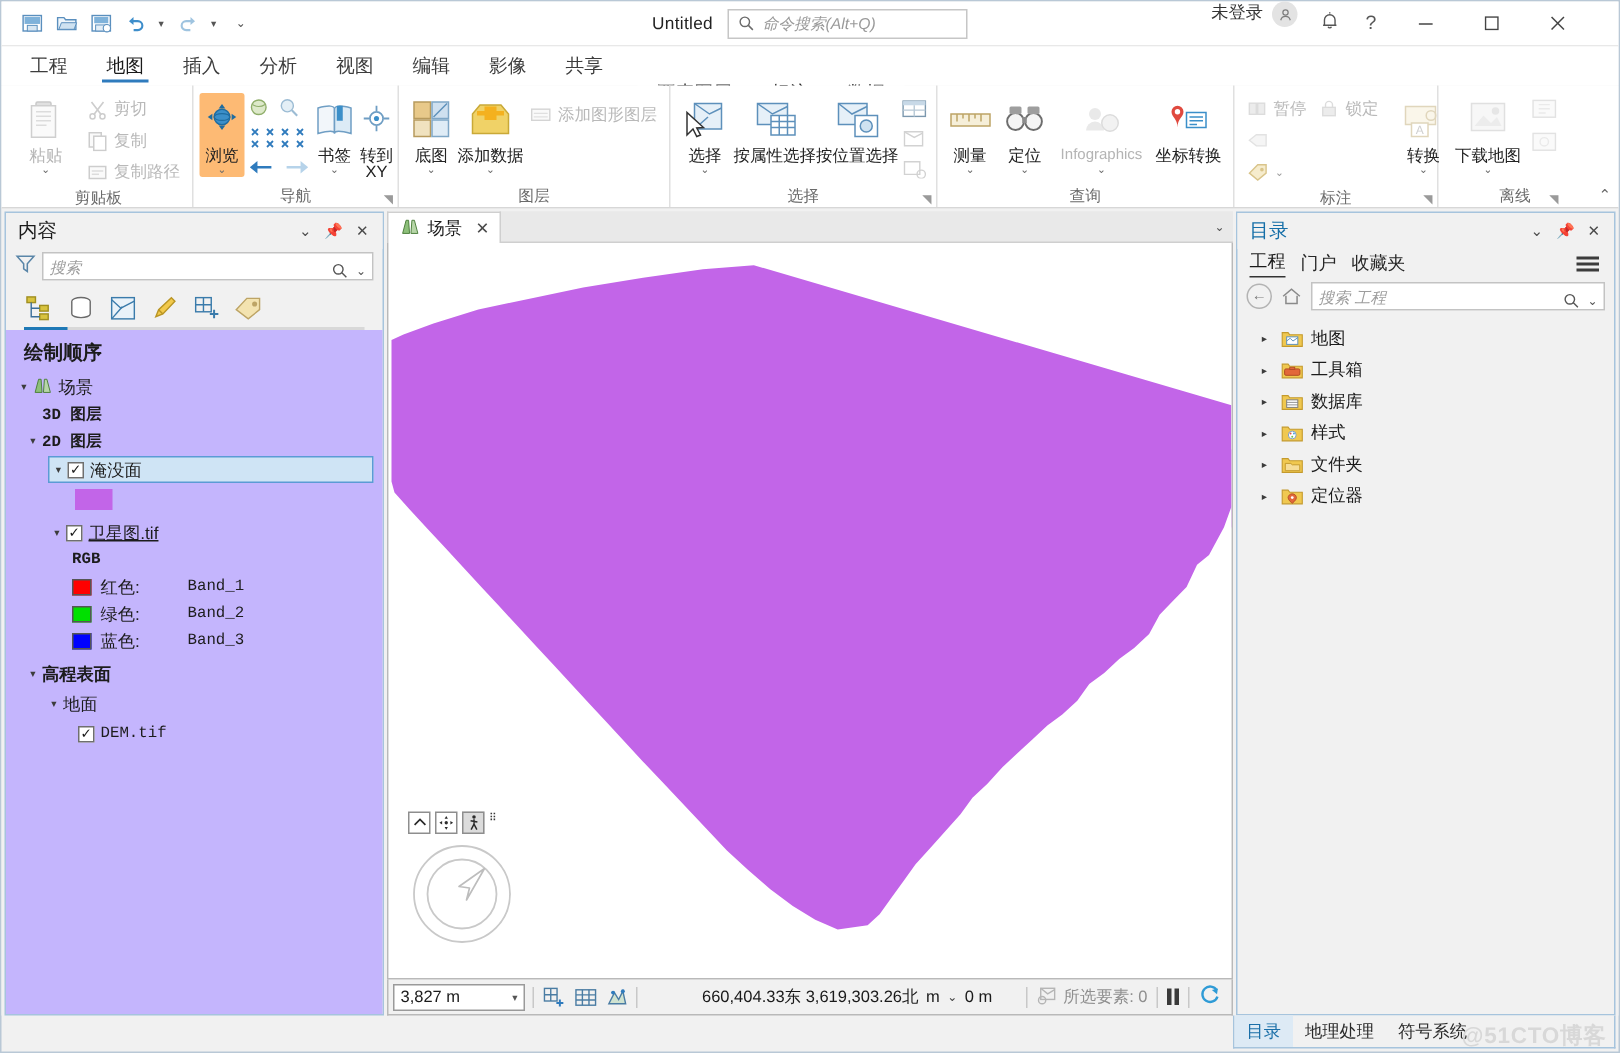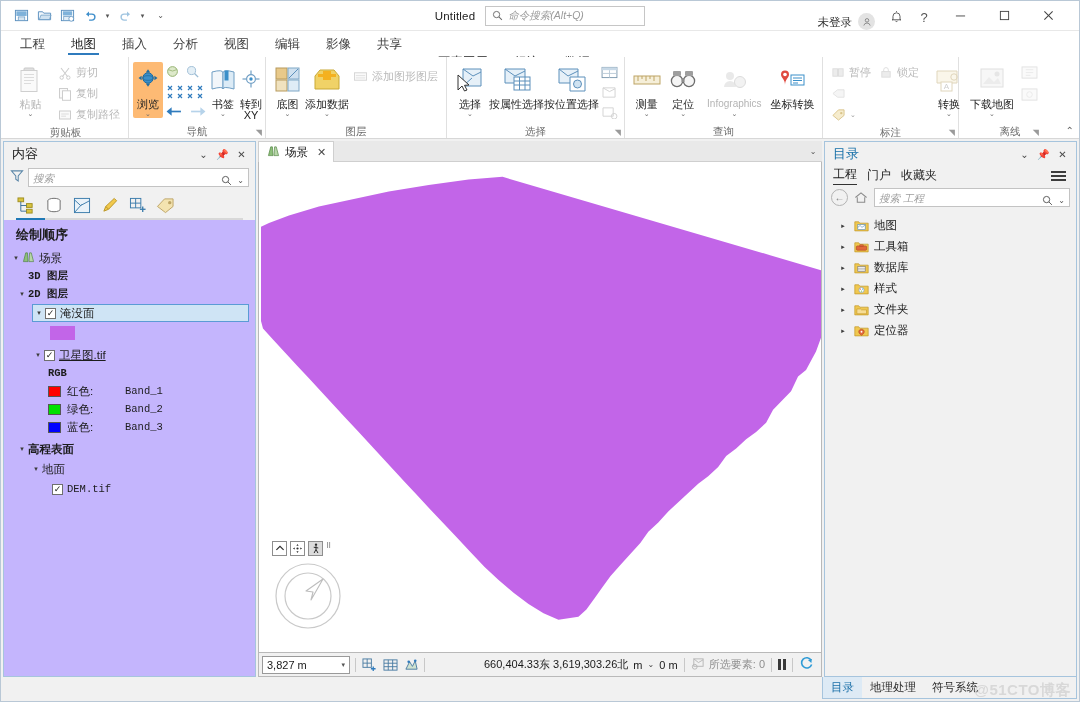--- a/index.html
+++ b/index.html
@@ -41,22 +41,22 @@
   .title-center > * { pointer-events: auto; }
   .doc-title { font-size: 11.5px; color: #222; letter-spacing: .2px; }
   .cmd-search {
     width: 160px; height: 20px;
     border: 1px solid #c6c6c6; background: #fff;
     display: flex; align-items: center; gap: 5px;
     padding: 0 6px; font-size: 10.5px; color: #9a9a9a;
     font-style: italic;
   }
   .titlebar-right {
-    margin-left: auto; display: flex; align-items: flex-end;
-    gap: 2px; padding-right: 10px;
+    margin-left: auto; display: flex; align-items: flex-start;
+    gap: 2px; padding-right: 20px;
   }
   .signin-label { font-size: 11.5px; color: #333; margin-right: 4px; }
   .avatar-circ {
     width: 17px; height: 17px; border-radius: 50%;
     background: #e3e3e3; display: flex; align-items: center;
     justify-content: center; color: #7c7c7c; font-size: 10px;
     margin-right: 6px;
   }
   .tb-icon {
     width: 26px; height: 26px; display: flex;
@@ -257,21 +257,21 @@
   }
   .scalebox {
     width: 88px; height: 18px; background: #fff; border: 1px solid #9a9a9a;
     display: flex; align-items: center; padding: 0 4px;
     font-size: 11px; color: #1a1a1a;
   }
   .scalebox .cv { margin-left: auto; font-size: 7px; color: #555; }
   .sep { width: 1px; height: 14px; background: #c8c8c8; }
   .sb-icon { width: 16px; height: 16px; display:flex; align-items:center; justify-content:center; }
   .coords {
-    font-size: 11px; color: #1a1a1a; margin-left: 54px;
+    font-size: 11px; color: #1a1a1a; margin-left: 38px;
     display: flex; align-items: center; gap: 5px; white-space: nowrap;
   }
   .sb-right { margin-left: auto; display: flex; align-items: center; gap: 6px; padding-right: 4px; }
   .sel-count { font-size: 11px; color: #8f8f8f; display:flex; align-items:flex-start; gap:4px; }
   .pause-bars { display: flex; gap: 2px; }
   .pause-bars i { display:block; width: 3px; height: 11px; background: #3a3a3a; }
 
   
   .right-panel { width: 253px; min-width: 253px; margin: 2px 2px 0 2px; }
   .cat-tabs {

